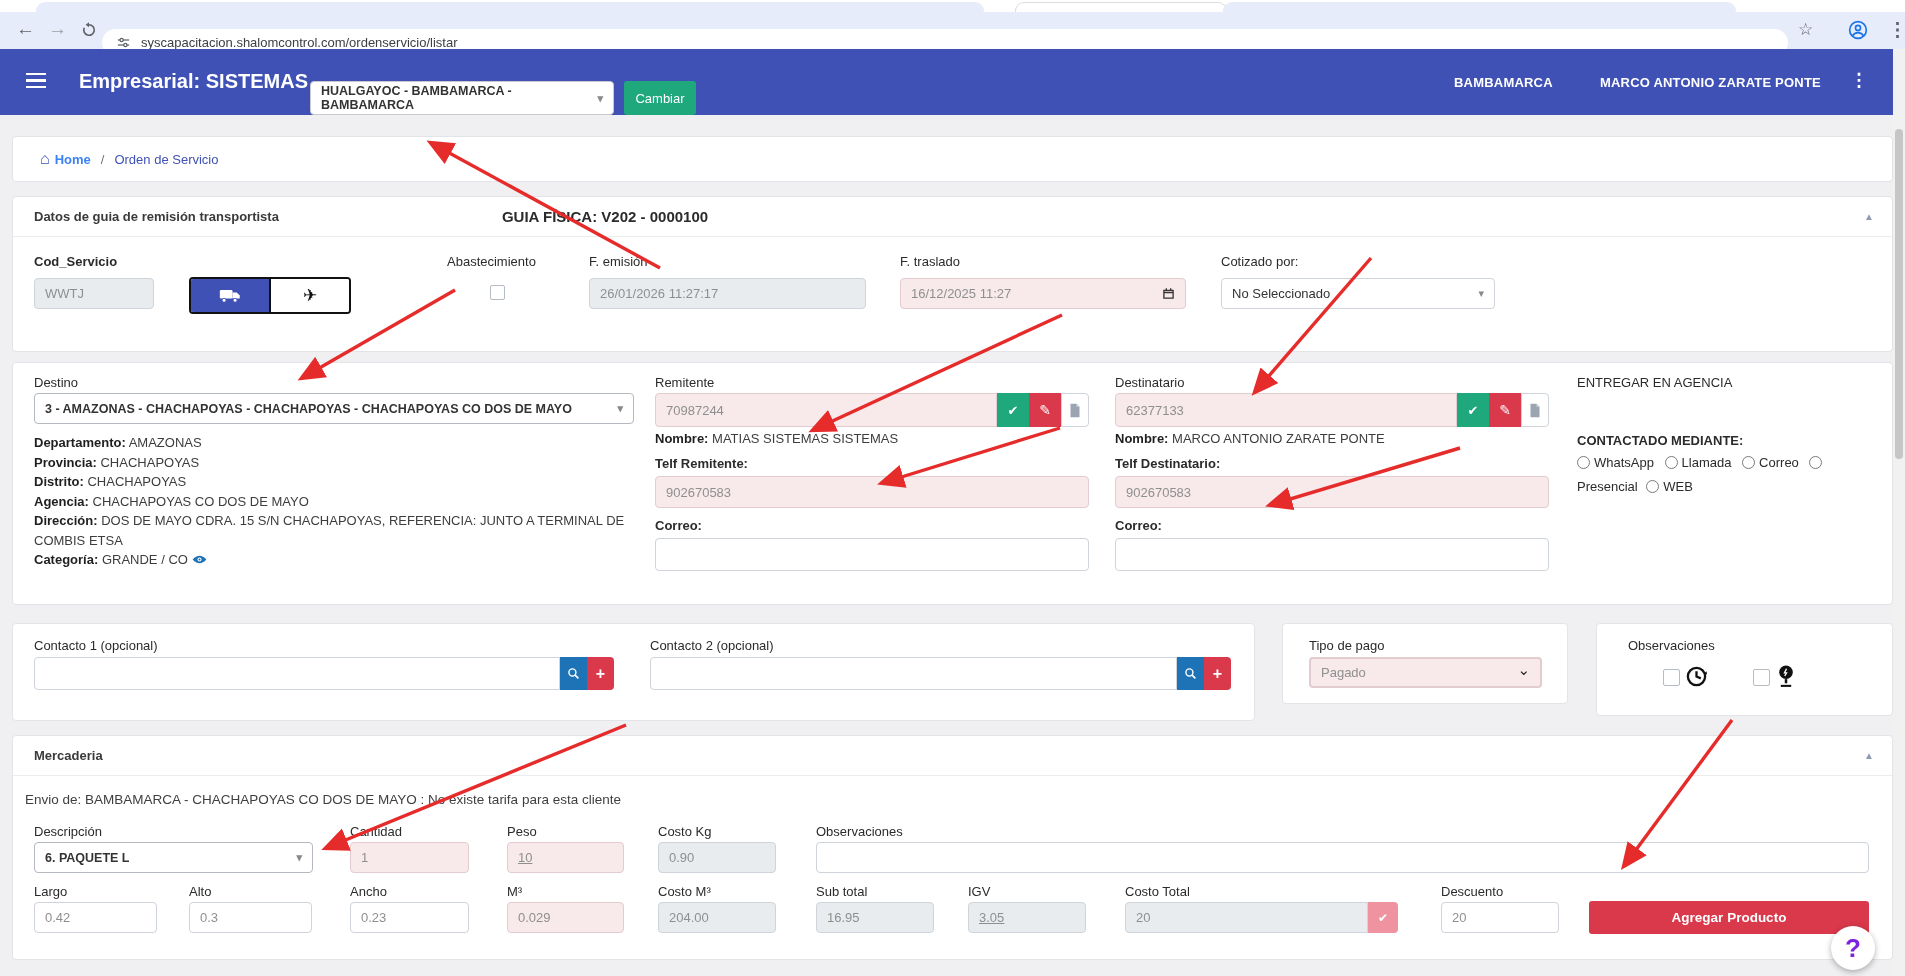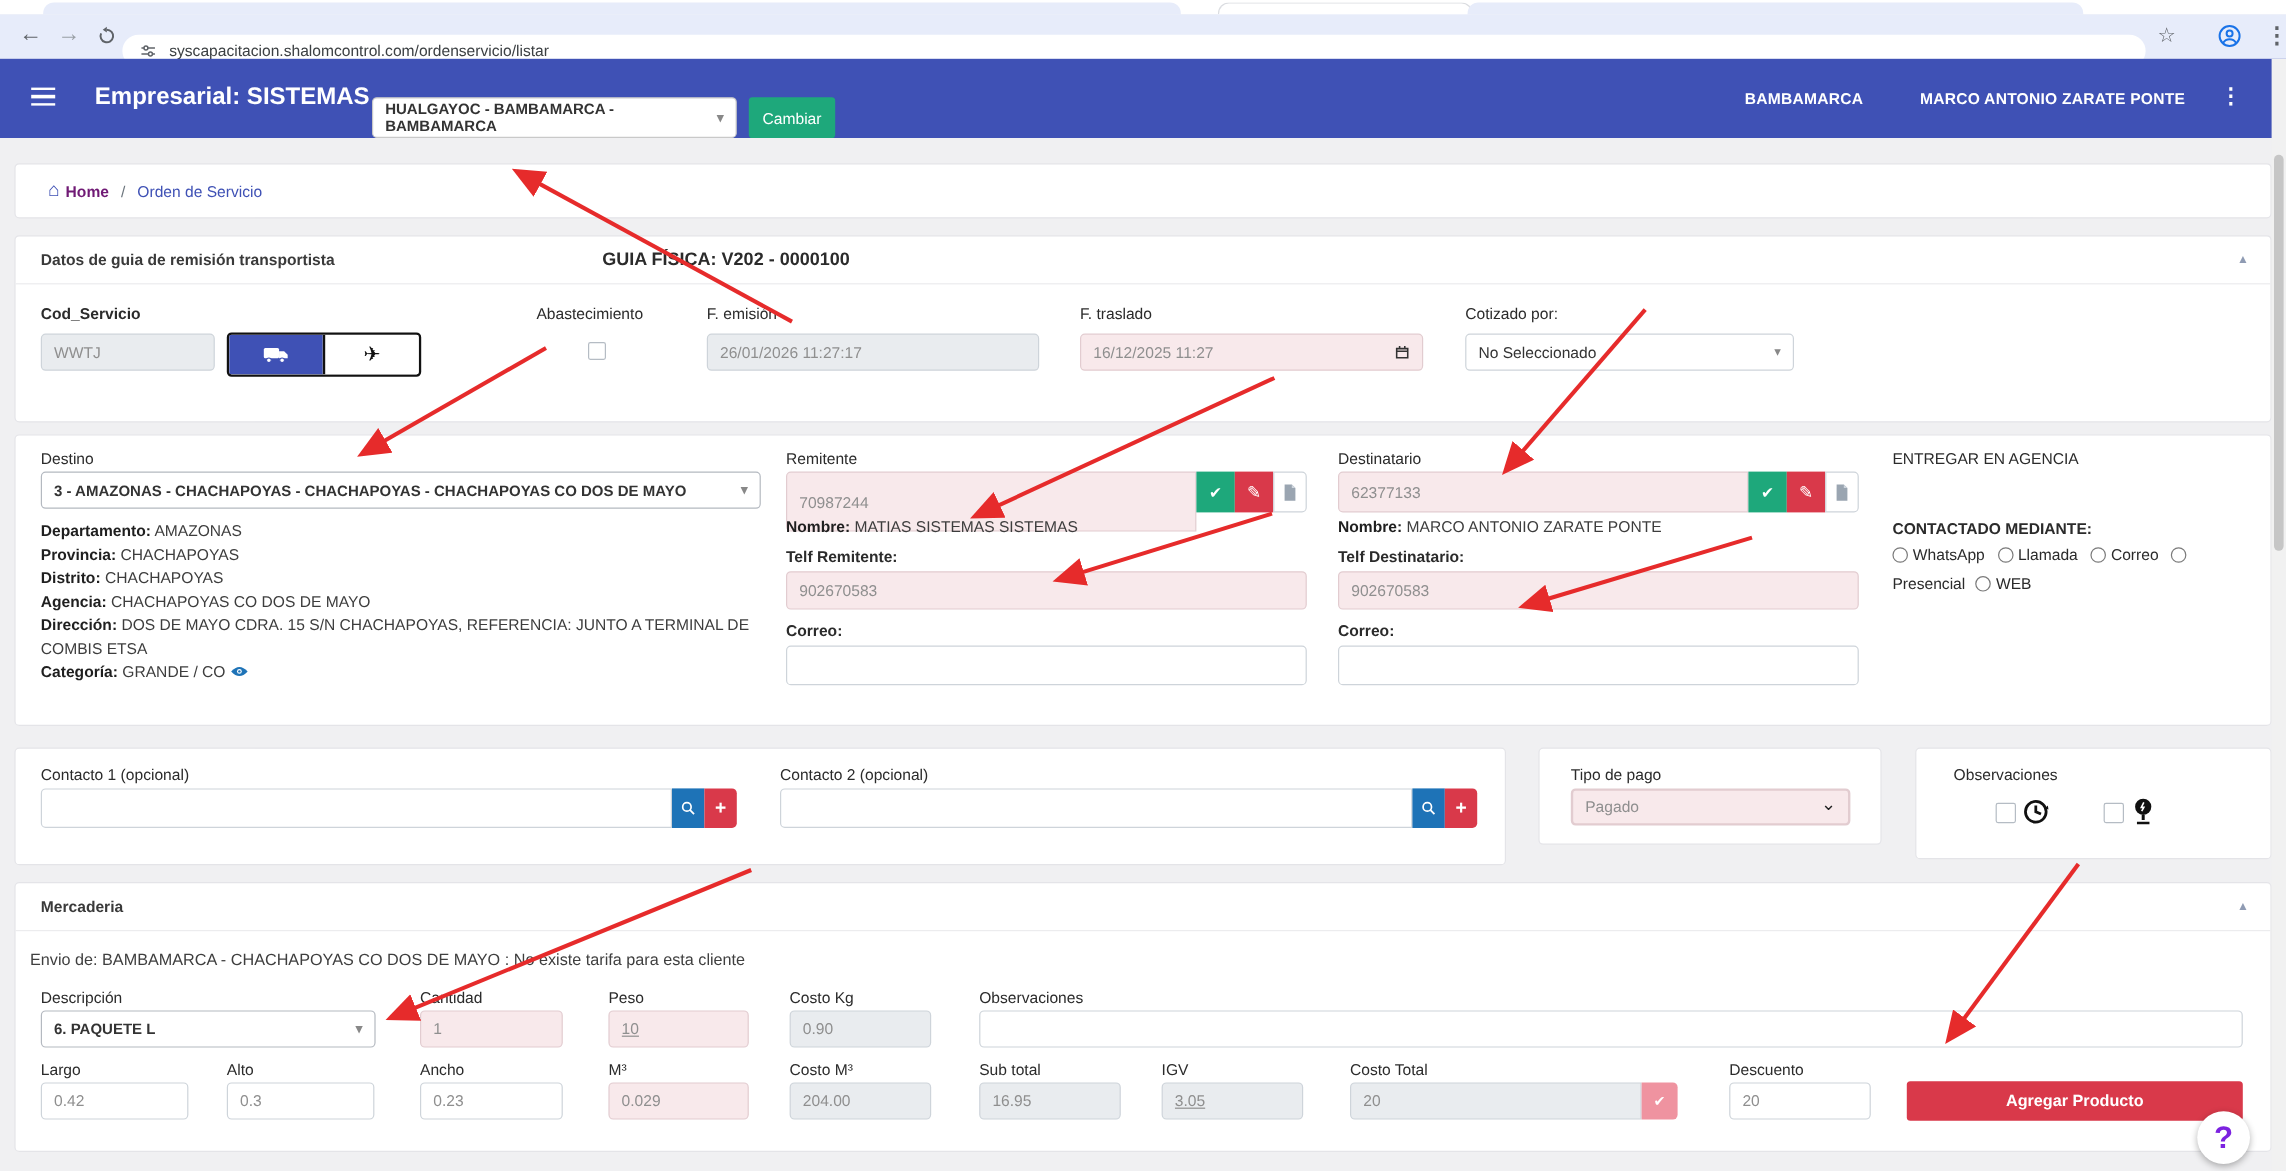--- a/index.html
+++ b/index.html
@@ -78,35 +78,35 @@
   </div>
   <div class="abs" style="left:624px;top:32px;width:72px;height:34px;background:#1ea87b;border-radius:3px;color:#fff;font-size:13px;font-weight:normal;display:flex;align-items:center;justify-content:center;cursor:pointer">Cambiar</div>
   <div class="abs hdr-link" style="left:1454px;top:26px">BAMBAMARCA</div>
   <div class="abs hdr-link" style="left:1600px;top:26px">MARCO ANTONIO ZARATE PONTE</div>
   <div class="abs" style="left:1850px;top:20px;color:#fff;font-size:18px;font-weight:bold">⋮</div>
 </div>
 
 <div class="card" style="left:12px;top:136px;width:1881px;height:46px">
   <div style="display:flex;align-items:center;height:100%;padding-left:27px;font-size:13px">
     <span style="color:#3f51b5;font-size:16px;margin-right:5px">⌂</span>
-    <span style="color:#701a75;font-weight:bold;cursor:pointer">Home</span>
+    <span style="color:#3b82f6;font-weight:bold;cursor:pointer">Home</span>
     <span style="color:#6c757d;margin:0 10px">/</span>
     <span style="color:#3f51b5;cursor:pointer">Orden de Servicio</span>
   </div>
 </div>
 
 <div class="card" style="left:12px;top:196px;width:1881px;height:156px">
   <div class="card-head">
     <span>Datos de guia de remisión transportista</span>
   </div>
   <div class="abs" style="left:592px;top:11px;transform:translateX(-50%);font-size:15px;font-weight:bold;color:#2b2b2b">GUIA FÍSICA: V202 - 0000100</div>
   <span class="collapse">▲</span>
 
   <div class="lbl b" style="left:21px;top:57px">Cod_Servicio</div>
-  <input class="inp gray" readonly="" style="left: 21px; top: 81px; width: 145px;" value="WWTJ">
+  <input class="inp gray" readonly="" style="left: 21px; top: 81px; width: 120px;" value="WWTJ">
 
   <div class="abs" style="left:176px;top:80px;width:158px;height:33px;border:2px solid #111;border-radius:4px;display:flex;overflow:hidden;cursor:pointer">
     <div style="width:50%;background:#3f51b5;display:flex;align-items:center;justify-content:center">
       <svg width="22" height="16" viewBox="0 0 26 18">
         <rect x="1" y="2" width="15" height="10" rx="1.5" fill="#fff"></rect>
         <path d="M16 5h5l3.5 3.5V12H16z" fill="#fff"></path>
         <circle cx="6" cy="14" r="2.3" fill="#fff" stroke="#3f51b5"></circle>
         <circle cx="19" cy="14" r="2.3" fill="#fff" stroke="#3f51b5"></circle>
       </svg>
     </div>
@@ -152,21 +152,21 @@
     <div><b>Categoría:</b> <span>GRANDE / CO</span>
       <svg width="15" height="11" viewBox="0 0 24 16" style="vertical-align:-1px">
         <path d="M1 8 Q12 -4 23 8 Q12 20 1 8 Z" fill="#1e73b7"></path>
           <circle cx="12" cy="8" r="3.2" fill="#fff"></circle>
           <circle cx="12" cy="8" r="1.6" fill="#1e73b7"></circle>
       </svg>
     </div>
   </div>
 
   <div class="lbl" style="left:642px;top:12px">Remitente</div>
-  <input class="inp pink" style="left: 642px; top: 30px; width: 342px; height: 50px; border-radius: 4px 0px 0px 4px;" value="70987244">
+  <input class="inp pink" style="left: 642px; top: 30px; width: 342px; height: 34px; border-radius: 4px 0px 0px 4px;" value="70987244">
   <div class="sqbtn" style="left:984px;top:30px;width:32px;height:34px;background:#1ea87b">
       <span style="font-size:13px">✔</span>
     </div>
   <div class="sqbtn" style="left:1016px;top:30px;width:32px;height:34px;background:#d9394a">
       <span style="font-size:14px">✎</span>
     </div>
   <div class="sqbtn" style="left:1048px;top:30px;width:28px;height:34px;background:#fff;border:1px solid #ced4da;border-radius:0 4px 4px 0">
     <svg width="12" height="15" viewBox="0 0 16 20">
         <path d="M2 1h8l4 4v14H2z" fill="#9aa5b1"></path>
         <path d="M10 1l4 4h-4z" fill="#cfd6de"></path>

